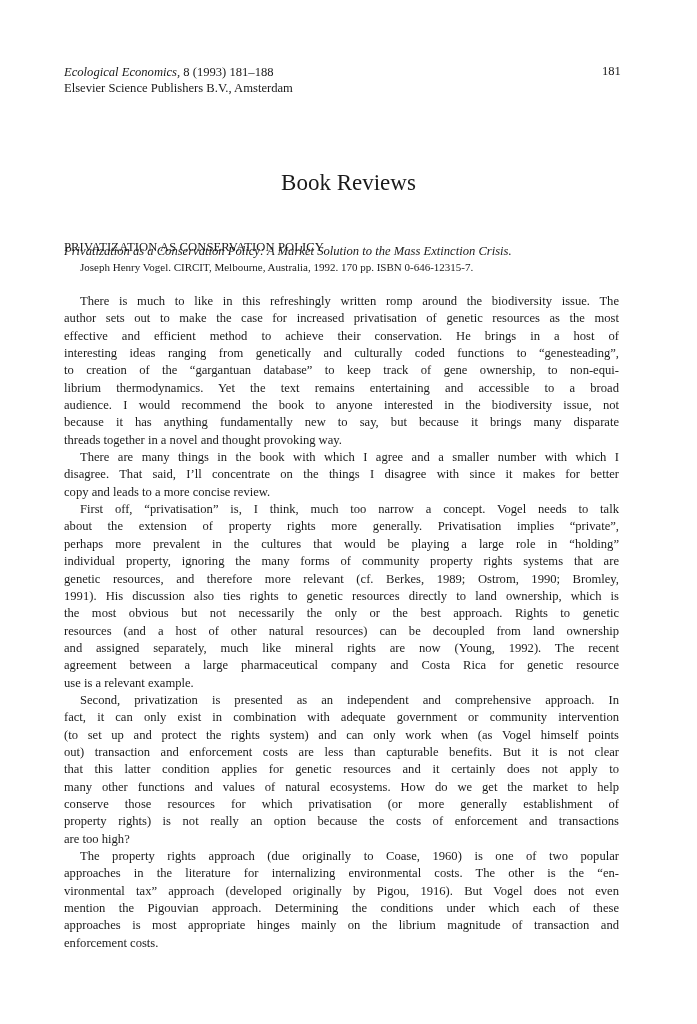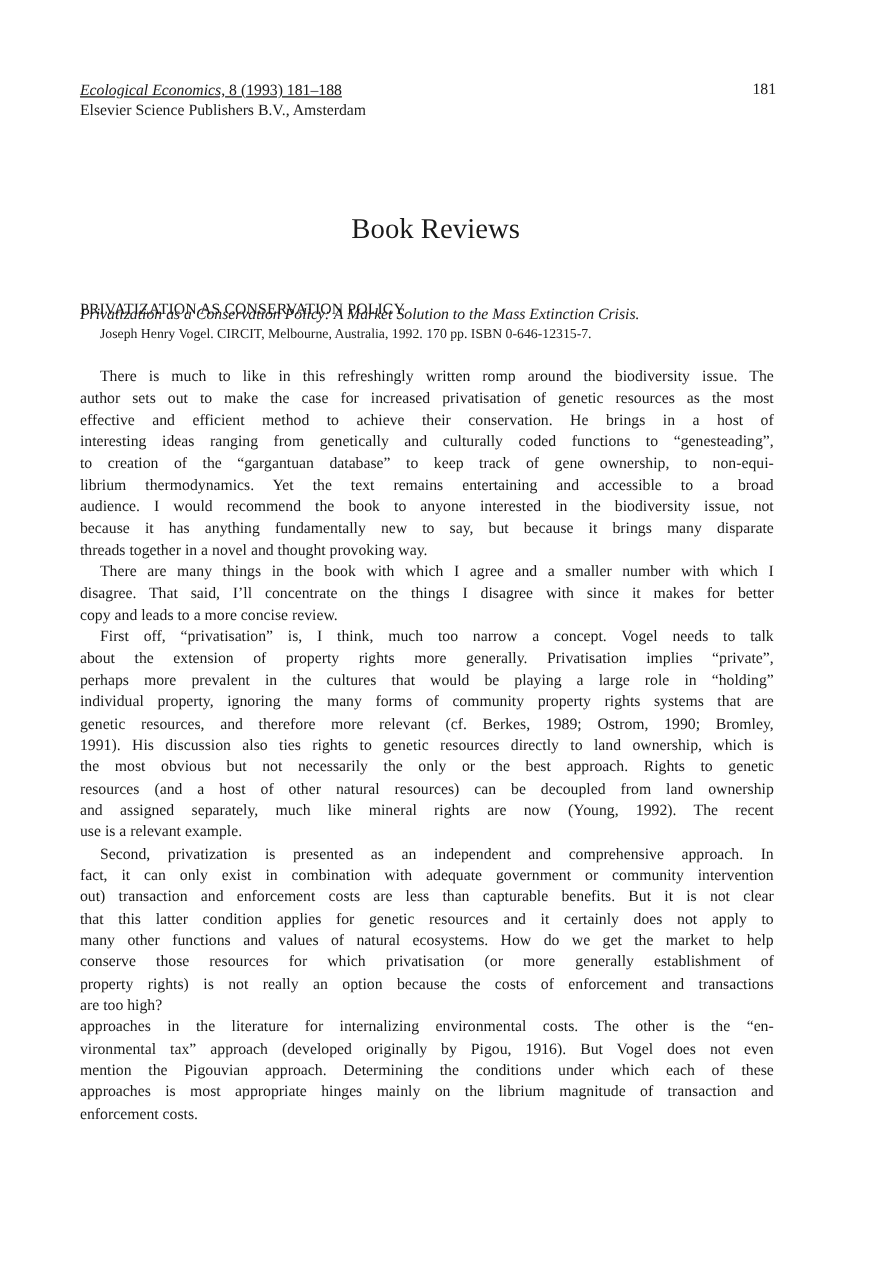--- a/index.html
+++ b/index.html
@@ -1,20 +1,20 @@
 <!DOCTYPE html>
 <html><head>
 <meta charset="utf-8">
 <style>
   html, body { margin: 0; padding: 0; background: #ffffff; }
   body { width: 697px; height: 1024px; position: relative; overflow: hidden;
          font-family: "Liberation Serif", "DejaVu Serif", serif; color: #1a1a1a; }
   .page { position: absolute; left: 0; top: 0; width: 697px; height: 1024px; }
   .hdr { position: absolute; left: 64px; font-size: 12.6px; line-height: 16px; white-space: nowrap; }
-  .hdr1 { top: 64px; text-decoration: underline; }
+  .hdr1 { top: 64px; }
   .hdr2 { top: 80px; }
   .pageno { position: absolute; left: 602px; top: 64px; font-size: 12.6px; }
   .it { font-style: italic; }
   .section-title { position: absolute; left: 0; width: 697px; top: 169px; text-align: center;
                    font-size: 23px; line-height: 28px; }
   .review-title { position: absolute; left: 64px; top: 204px; font-size: 12.6px; letter-spacing: 0.1px; margin-top: 36px; }
   .biblio1 { position: absolute; left: 64px; top: 244px; font-size: 12.6px; font-style: italic; white-space: nowrap; }
   .biblio2 { position: absolute; left: 80px; top: 261px; font-size: 11px; white-space: nowrap; }
   .body { position: absolute; left: 64px; top: 293px; width: 555px; font-size: 12.6px; }
   .ln { display: block; height: 17.35px; line-height: 17.35px; white-space: nowrap;
@@ -53,28 +53,31 @@
       <span class="ln last">copy and leads to a more concise review.</span>
       <span class="ln indent">First off, “privatisation” is, I think, much too narrow a concept. Vogel needs to talk</span>
       <span class="ln">about the extension of property rights more generally. Privatisation implies “private”,</span>
       <span class="ln">perhaps more prevalent in the cultures that would be playing a large role in “holding”</span>
       <span class="ln">individual property, ignoring the many forms of community property rights systems that are</span>
       <span class="ln">genetic resources, and therefore more relevant (cf. Berkes, 1989; Ostrom, 1990; Bromley,</span>
       <span class="ln">1991). His discussion also ties rights to genetic resources directly to land ownership, which is</span>
       <span class="ln">the most obvious but not necessarily the only or the best approach. Rights to genetic</span>
       <span class="ln">resources (and a host of other natural resources) can be decoupled from land ownership</span>
       <span class="ln">and assigned separately, much like mineral rights are now (Young, 1992). The recent</span>
+      <span class="ln">agreement between a large pharmaceutical company and Costa Rica for genetic resource</span>
       <span class="ln last">use is a relevant example.</span>
       <span class="ln indent">Second, privatization is presented as an independent and comprehensive approach. In</span>
       <span class="ln">fact, it can only exist in combination with adequate government or community intervention</span>
+      <span class="ln">(to set up and protect the rights system) and can only work when (as Vogel himself points</span>
       <span class="ln">out) transaction and enforcement costs are less than capturable benefits. But it is not clear</span>
       <span class="ln">that this latter condition applies for genetic resources and it certainly does not apply to</span>
       <span class="ln">many other functions and values of natural ecosystems. How do we get the market to help</span>
       <span class="ln">conserve those resources for which privatisation (or more generally establishment of</span>
       <span class="ln">property rights) is not really an option because the costs of enforcement and transactions</span>
       <span class="ln last">are too high?</span>
+      <span class="ln indent">The property rights approach (due originally to Coase, 1960) is one of two popular</span>
       <span class="ln">approaches in the literature for internalizing environmental costs. The other is the “en-</span>
       <span class="ln">vironmental tax” approach (developed originally by Pigou, 1916). But Vogel does not even</span>
       <span class="ln">mention the Pigouvian approach. Determining the conditions under which each of these</span>
       <span class="ln">approaches is most appropriate hinges mainly on the librium magnitude of transaction and</span>
       <span class="ln last">enforcement costs.</span>
     </div>
 </div>
 
 </body></html>

